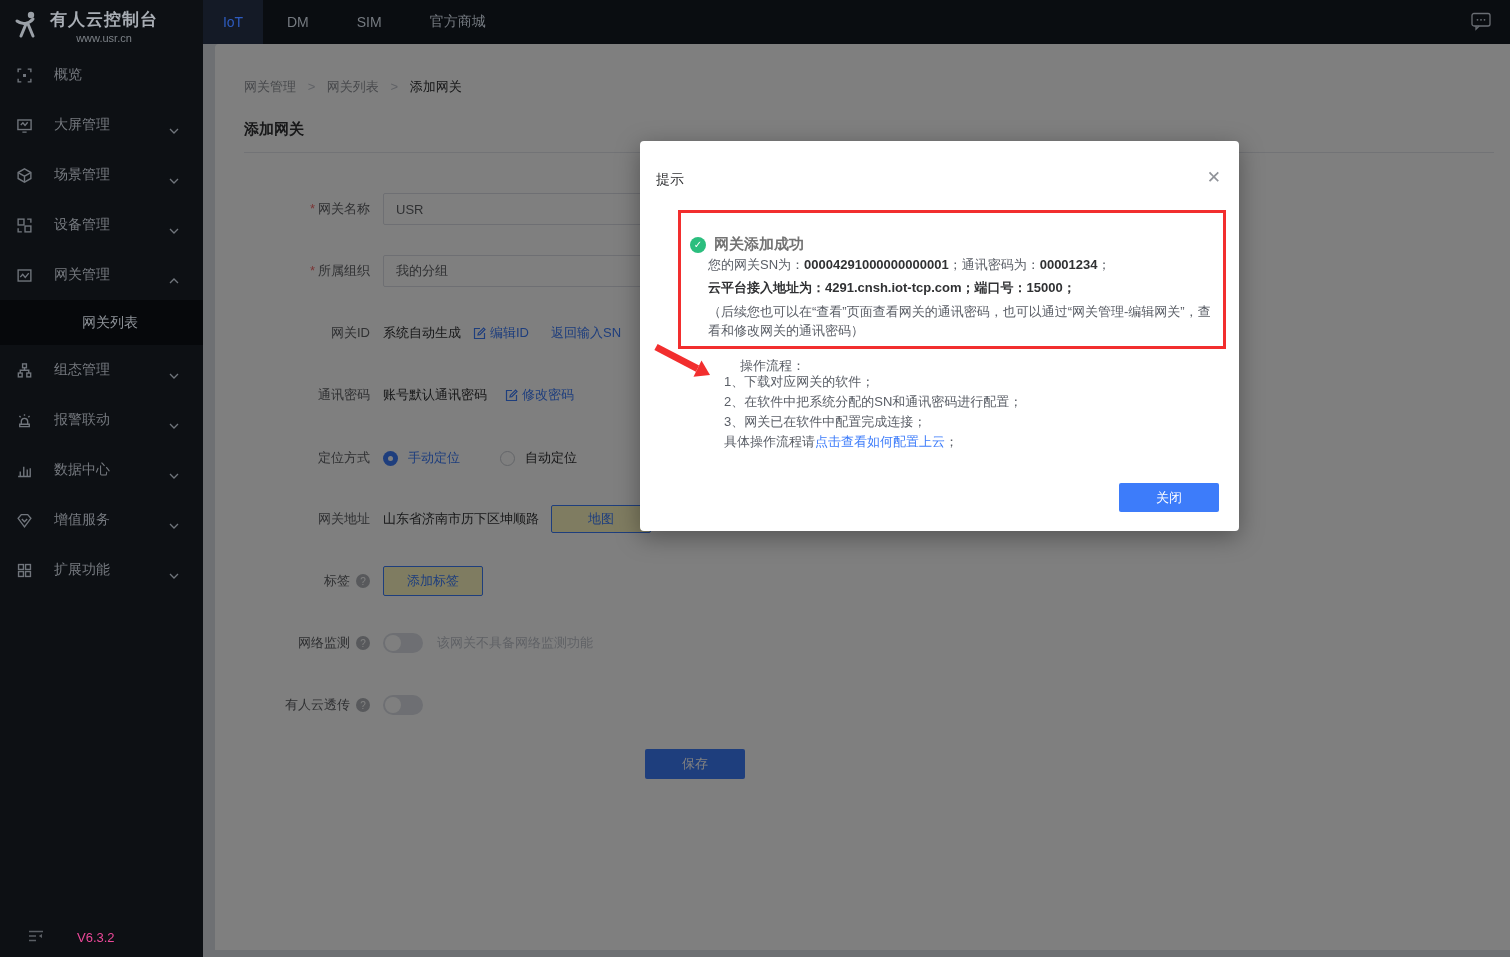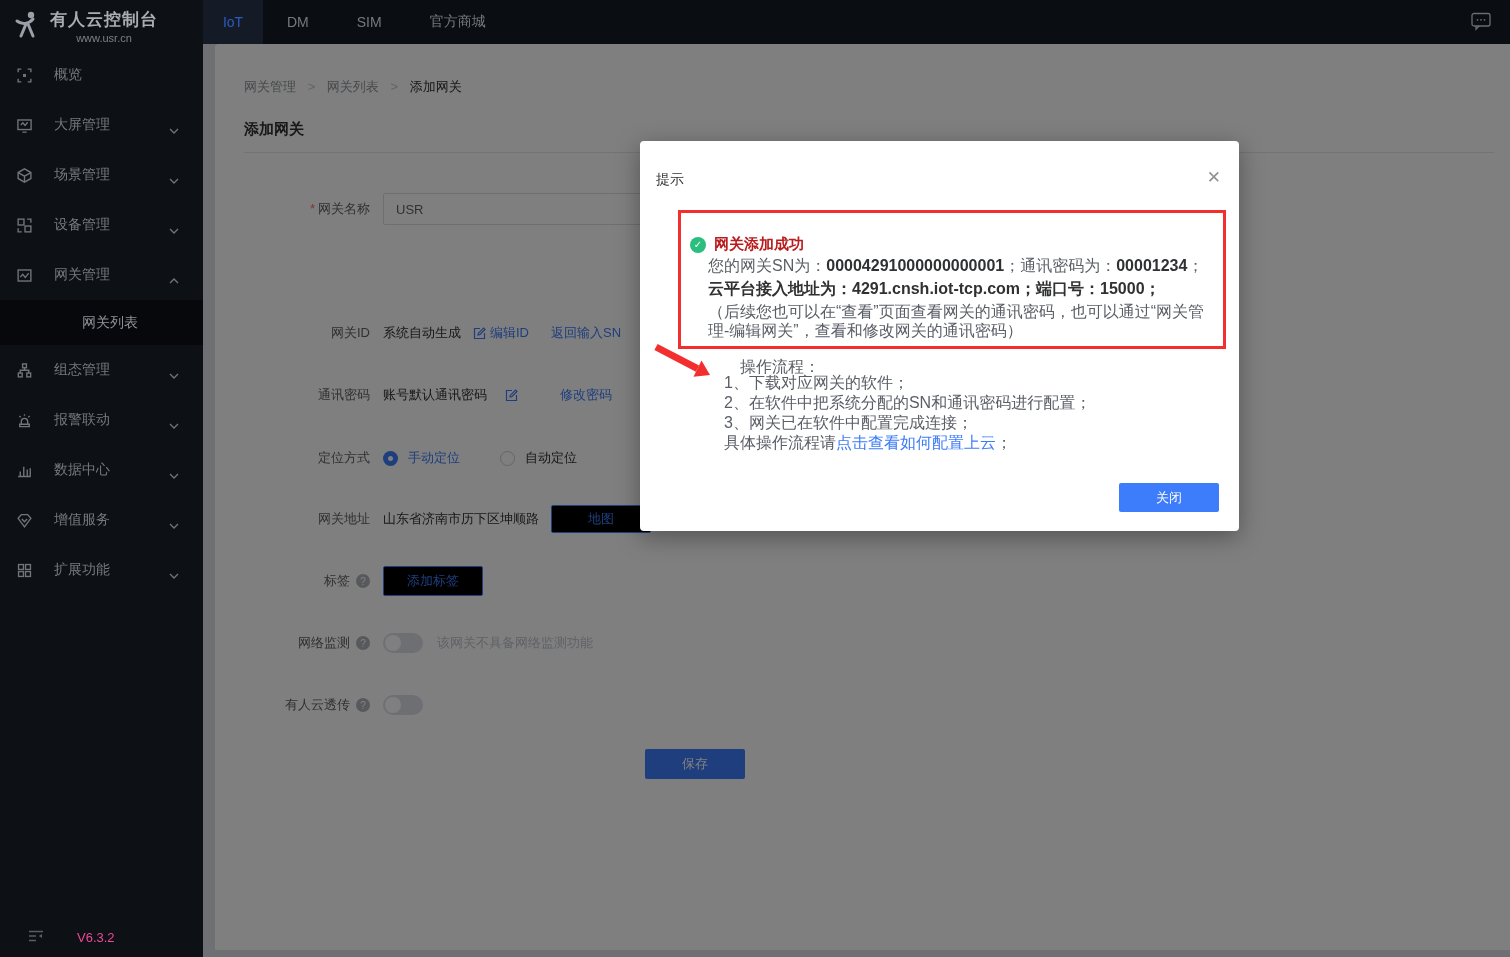--- a/index.html
+++ b/index.html
@@ -40,37 +40,37 @@
   .req { color:#f56c6c; margin-right:3px; }
   .fbody { margin-left:13px; display:flex; align-items:center; }
   .tinput { width:560px; height:32px; border:1px solid #dcdfe6; border-radius:2px; padding:0 12px; font-size:13px; color:#606266; background:#fff; font-family:inherit; }
   .fval { color:#303133; font-size:13px; }
   .link { color:#3d7cfa; font-size:13px; cursor:pointer; display:inline-flex; align-items:center; }
   .edit-ic { margin-right:4px; display:inline-flex; }
   .radio { width:15px; height:15px; border-radius:50%; border:1px solid #c6cad1; background:#fff; flex:none; }
   .radio.sel { border:none; background:#3d7cfa; position:relative; }
   .radio.sel::after { content:""; position:absolute; left:5px; top:5px; width:5px; height:5px; border-radius:50%; background:#fff; }
   .radio-lbl { font-size:13px; margin-left:10px; }
-  .btn-outline { height:28px; min-width:100px; border:1px solid #3d7cfa; color:#3d7cfa; background:#000000; border-radius:2px; font-size:13px; display:inline-flex; align-items:center; justify-content:center; cursor:pointer; font-family:inherit; }
+  .btn-outline { height:28px; min-width:100px; border:1px solid #3d7cfa; color:#3d7cfa; background:#fef9c3; border-radius:2px; font-size:13px; display:inline-flex; align-items:center; justify-content:center; cursor:pointer; font-family:inherit; }
   .qmark { width:14px; height:14px; border-radius:50%; background:#b0b3b8; color:#fff; font-size:10px; display:inline-flex; align-items:center; justify-content:center; margin-left:6px; }
   .toggle { width:40px; height:20px; border-radius:10px; background:#dcdfe6; position:relative; cursor:pointer; flex:none; }
   .toggle::after { content:""; position:absolute; left:2px; top:2px; width:16px; height:16px; border-radius:50%; background:#fff; }
   .hint { color:#c0c4cc; font-size:13px; margin-left:14px; }
   .btn-primary { background:#3d7cfa; color:#fff; border:none; border-radius:2px; font-size:13px; cursor:pointer; font-family:inherit; }
   .save-btn { position:absolute; left:430px; top:705px; width:100px; height:30px; }
   
   .dim { position:absolute; left:203px; top:44px; right:0; bottom:0; background:rgba(0,0,0,0.5); z-index:10; }
   .modal { position:absolute; left:640px; top:141px; width:599px; height:390px; background:#fff; border-radius:4px; box-shadow:0 6px 24px rgba(0,0,0,.35); z-index:30; }
   .modal-title { position:absolute; left:16px; top:30px; font-size:14px; color:#303133; }
   .modal-close { position:absolute; right:18px; top:28px; font-size:17px; color:#909399; cursor:pointer; line-height:1; }
   .ann-box { position:absolute; left:38px; top:69px; width:548px; height:139px; border:3px solid #f22e2e; pointer-events:none; z-index:40; }
   .succ-row { position:absolute; left:50px; top:94px; display:flex; align-items:center; }
   .succ-ic { width:16px; height:16px; border-radius:50%; background:#2bbe7e; color:#fff; font-size:10px; font-weight:bold; display:inline-flex; align-items:center; justify-content:center; }
-  .succ-head { font-size:15px; font-weight:bold; color:#b91c1c; margin-left:8px; }
-  .m-line { position:absolute; left:68px; font-size:16px; color:#5a5e66; }
+  .succ-head { font-size:15px; font-weight:bold; color:#737373; margin-left:8px; }
+  .m-line { position:absolute; left:68px; font-size:13px; color:#5a5e66; }
   .m-bold { font-weight:bold; color:#303133; }
   .m-note { width:514px; line-height:19px; }
   .m-steps { left:84px; }
   .m-link { color:#3d7cfa; cursor:pointer; }
   .arrow-svg { position:absolute; left:8px; top:199px; z-index:41; pointer-events:none; }
   .close-btn { position:absolute; left:479px; top:342px; width:100px; height:29px; }
 </style>
 </head>
 <body>
 
@@ -263,20 +263,26 @@
     <div class="page-title">添加网关</div>
     <div class="divider"></div>
 
     <div class="frow" style="top:149px;">
       <span class="flabel"><span class="req">*</span><span>网关名称</span></span>
       <span class="fbody">
           <input class="tinput" type="text" value="USR" style="">
         </span>
     </div>
 
+    <div class="frow" style="top:211px;">
+      <span class="flabel"><span class="req">*</span><span>所属组织</span></span>
+      <span class="fbody">
+          <input class="tinput" type="text" value="我的分组" style="">
+        </span>
+    </div>
 
     <div class="frow" style="top:279px; height:20px;">
       <span class="flabel">网关ID</span>
       <span class="fbody">
         <span class="fval">系统自动生成</span>
         <span class="link" style="margin-left:12px;">
           <span class="edit-ic">
               <svg width="13" height="13" viewBox="0 0 13 13" fill="none" stroke="#3d7cfa" stroke-width="1.2">
                 <path d="M11.5 6v5.5H1.5v-10H7"></path>
                 <path d="M5 8l1.8-.4L12 2.4 10.6 1 5.4 6.2z"></path>
@@ -287,21 +293,21 @@
         <span class="link" style="margin-left:22px;">
             <span>返回输入SN</span>
           </span>
       </span>
     </div>
 
     <div class="frow" style="top:341px; height:20px;">
       <span class="flabel">通讯密码</span>
       <span class="fbody">
         <span class="fval">账号默认通讯密码</span>
-        <span class="link" style="margin-left:18px;gap:38px;">
+        <span class="link" style="margin-left:18px;">
           <span class="edit-ic">
               <svg width="13" height="13" viewBox="0 0 13 13" fill="none" stroke="#3d7cfa" stroke-width="1.2">
                 <path d="M11.5 6v5.5H1.5v-10H7"></path>
                 <path d="M5 8l1.8-.4L12 2.4 10.6 1 5.4 6.2z"></path>
               </svg>
             </span>
           <span>修改密码</span>
         </span>
       </span>
     </div>

